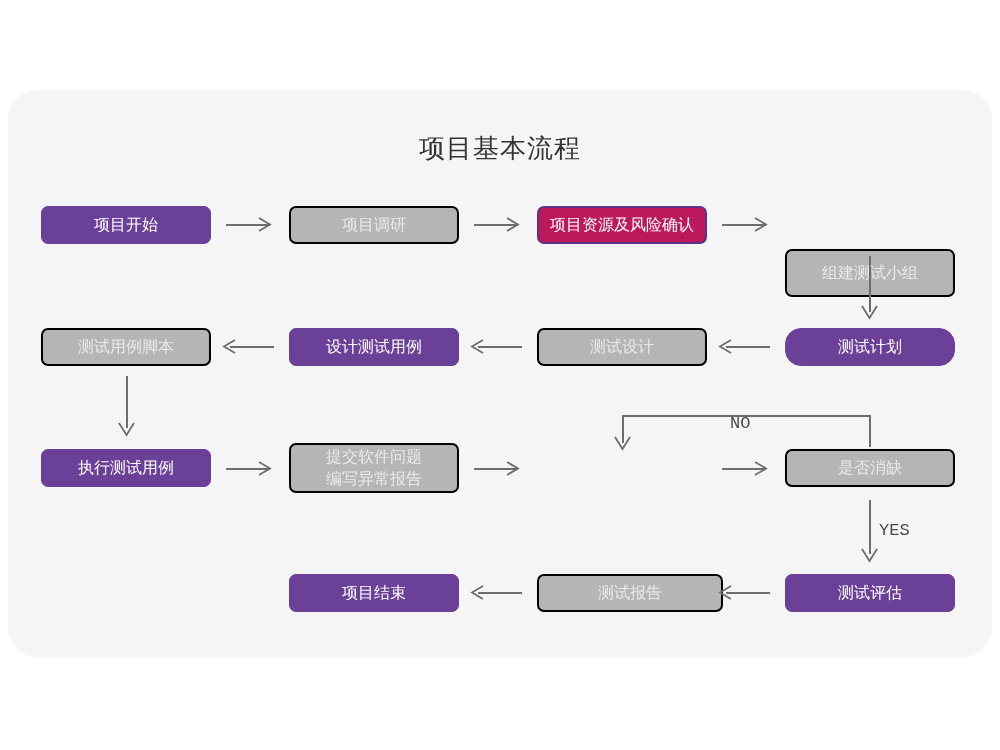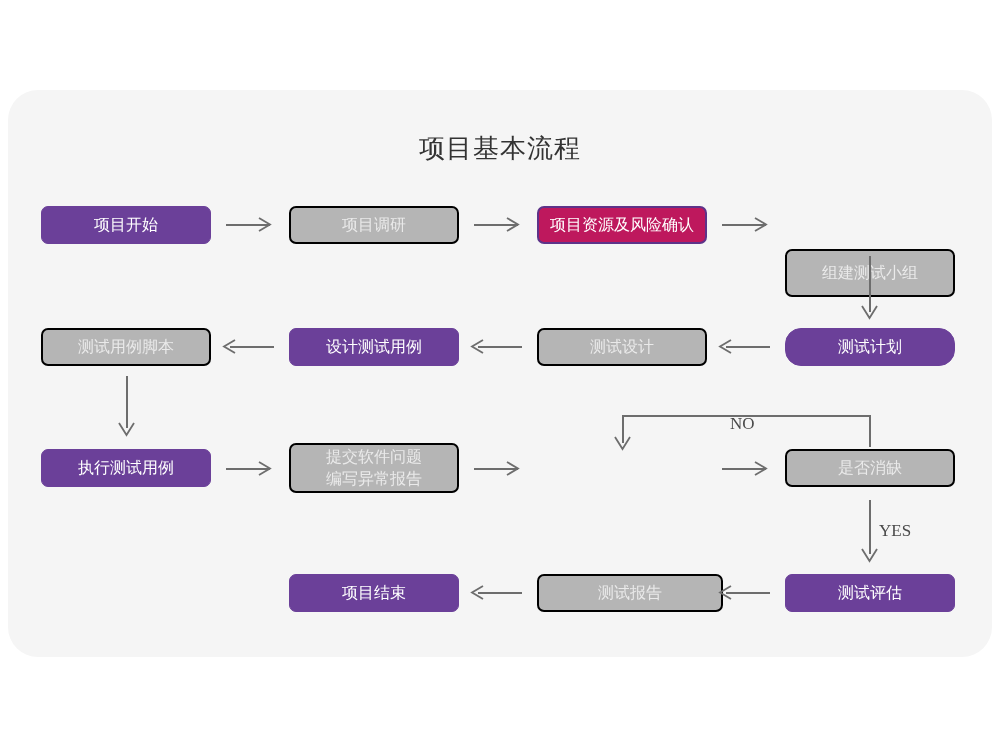--- a/index.html
+++ b/index.html
@@ -67,21 +67,21 @@
     background:#6d6d6d;
   }
   
   .chev{position:absolute;}
   .chev svg{display:block;overflow:visible;}
 
   .edge-label{
     position:absolute;
     font-size:17px;
     color:#4a4a4a;
-    font-family:Liberation Serif, serif;
+    font-family:Liberation Mono, monospace;
   }
 </style>
 </head>
 <body>
 
 <div id="stage">
 
   <div class="card"></div>
 
   <div class="title">项目基本流程</div>

